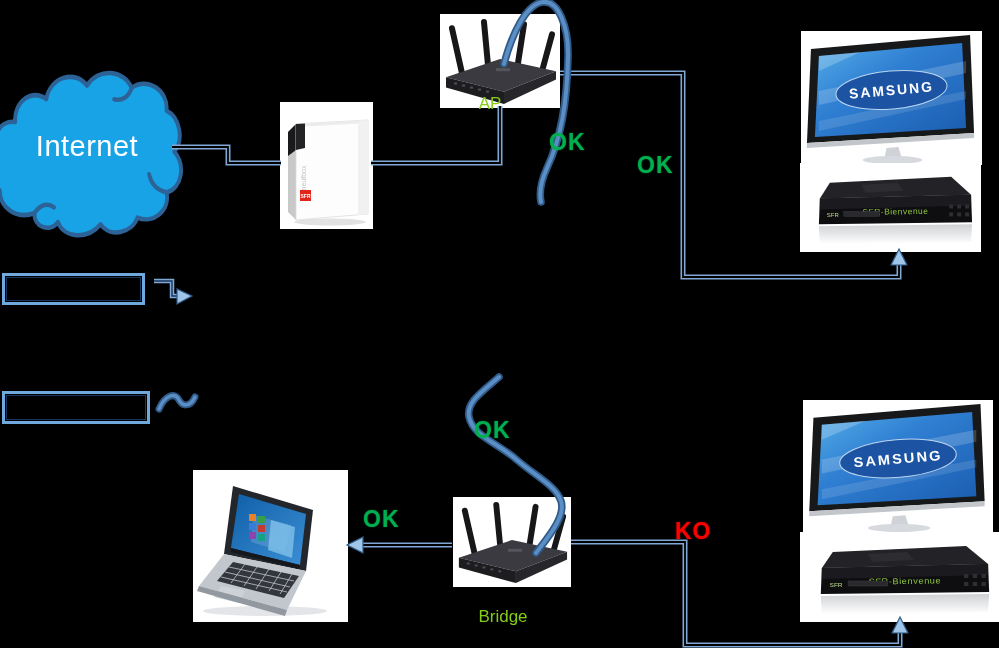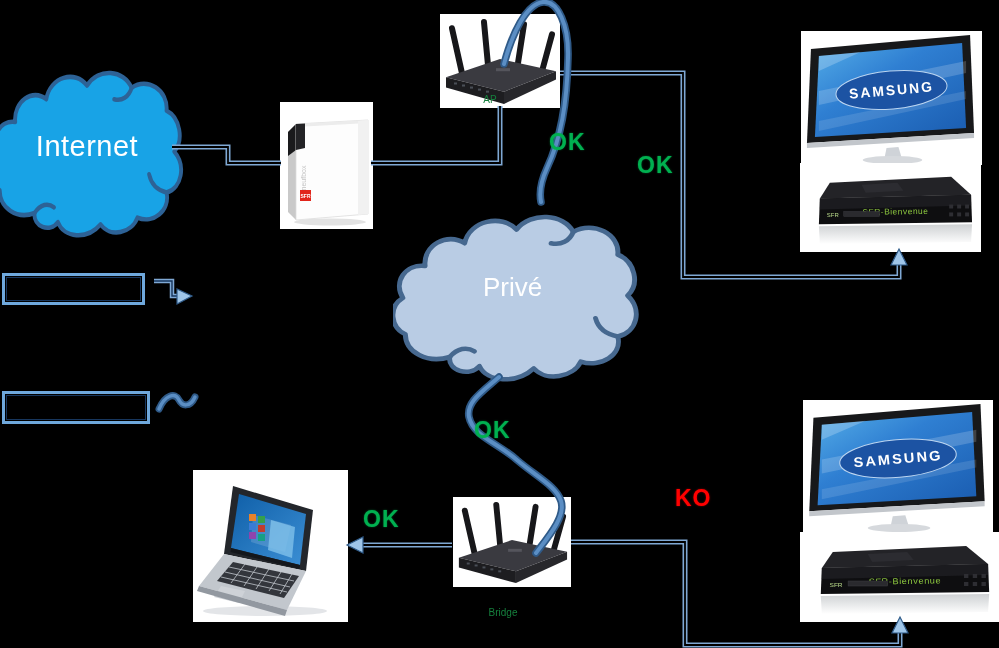--- a/index.html
+++ b/index.html
@@ -4,21 +4,21 @@
 <style>
   html,body{margin:0;padding:0;background:#000;}
   .canvas{position:relative;width:999px;height:648px;background:#000;overflow:hidden;
           font-family:"Liberation Sans",sans-serif;}
   .abs{position:absolute;}
   .photo{position:absolute;background:#ffffff;}
   .photo svg{display:block;width:100%;height:100%;}
   .cloud-label{position:absolute;width:100%;text-align:center;color:#fff;z-index:4;}
   .lbl-internet{top:74px;left:0;font-size:29px;letter-spacing:.5px;}
   .lbl-prive{top:72px;left:-4px;font-size:26px;}
-  .dev-label{position:absolute;color:#15803d;font-size:10px;text-align:center;z-index:6;}
+  .dev-label{position:absolute;color:#84cc16;font-size:17px;text-align:center;z-index:6;}
   .status{position:absolute;font-weight:bold;font-size:23px;z-index:6;letter-spacing:1px;}
   .status.ok{color:#00b050;text-shadow:0 0 2px rgba(0,176,80,.55);}
   .status.ko{color:#ff0000;text-shadow:0 0 2px rgba(255,0,0,.55);}
   .legendbox{position:absolute;border:3px solid #6fa8dc;background:transparent;z-index:3;}
   .legendbox .inner{position:absolute;inset:1px;border:1px solid #17365d;}
   svg.lines{position:absolute;left:0;top:0;z-index:5;pointer-events:none;}
   .cloudwrap svg{display:block;width:100%;height:100%;}
 </style>
 </head>
 <body>
@@ -32,33 +32,20 @@
            C 162 18 184 30 182 48 C 196 54 200 74 190 84 C 202 96 198 116 182 120
            C 186 136 168 148 152 142 C 146 156 124 160 114 148 C 100 162 76 160 70 146
            C 62 156 44 150 46 138 Z" fill="#18a3e6"></path>
       <path fill="none" stroke="#2d6296" stroke-width="4" stroke-linecap="round" d="M 46 138 C 52 130 60 129 66 133"></path>
       <path fill="none" stroke="#2d6296" stroke-width="4" stroke-linecap="round" d="M 182 120 C 172 118 166 112 164 104"></path>
       <path fill="none" stroke="#2d6296" stroke-width="4" stroke-linecap="round" d="M 146 28 C 143 36 136 40 128 38"></path>
     </svg>
     <div class="cloud-label lbl-internet">Internet</div>
   </div>
 
-  <div class="abs cloudwrap" style="left:393px;top:200px;width:247px;height:182px;z-index:2">
-    <svg viewBox="0 0 200 160" preserveAspectRatio="none">
-      <path stroke="#46688f" stroke-width="4" stroke-linejoin="round" d="M 46 138 C 28 144 10 134 10 118 C -2 112 -4 94 8 86 C 0 72 10 56 26 58
-           C 24 40 44 28 58 38 C 62 18 88 12 100 26 C 112 10 138 12 146 28
-           C 162 18 184 30 182 48 C 196 54 200 74 190 84 C 202 96 198 116 182 120
-           C 186 136 168 148 152 142 C 146 156 124 160 114 148 C 100 162 76 160 70 146
-           C 62 156 44 150 46 138 Z" fill="#b9cce4"></path>
-      <path fill="none" stroke="#46688f" stroke-width="4" stroke-linecap="round" d="M 46 138 C 52 130 60 129 66 133"></path>
-      <path fill="none" stroke="#46688f" stroke-width="4" stroke-linecap="round" d="M 182 120 C 172 118 166 112 164 104"></path>
-      <path fill="none" stroke="#46688f" stroke-width="4" stroke-linecap="round" d="M 146 28 C 143 36 136 40 128 38"></path>
-    </svg>
-    <div class="cloud-label lbl-prive">Privé</div>
-  </div>
 
   <div class="photo" style="left:280px;top:102px;width:93px;height:127px;z-index:2">
     <svg viewBox="0 0 93 127">
       <ellipse cx="50" cy="120" rx="36" ry="3.5" fill="#e2e2e2"></ellipse>
       <polygon points="8,30 16,22 16,118 8,110" fill="#c9c9c9"></polygon>
       <polygon points="8,30 16,22 16,48 8,54" fill="#1a1a1c"></polygon>
       <polygon points="16,22 88,18 88,112 16,118" fill="#fdfdfd" stroke="#dcdcdc" stroke-width="0.8"></polygon>
       <polygon points="16,22 88,18 88,21 16,25" fill="#ececec"></polygon>
       <polygon points="78,19 88,18 88,112 78,113" fill="#f1f1f1"></polygon>
       <polygon points="16,22 25,21.5 25,46 16,48" fill="#232326"></polygon>
@@ -286,15 +273,15 @@
     <g>
       <path d="M 159 409 C 165 395 175 392 179 400 C 182 406 190 408 195 397" fill="none" stroke="#2f5a88" stroke-width="7" stroke-linecap="round"></path>
       <path d="M 159 409 C 165 395 175 392 179 400 C 182 406 190 408 195 397" fill="none" stroke="#5b8ec4" stroke-width="3.5" stroke-linecap="round"></path>
     </g>
   </svg>
 
   <div class="status ok" style="left:549px;top:129px;">OK</div>
   <div class="status ok" style="left:637px;top:152px;">OK</div>
   <div class="status ok" style="left:474px;top:417px;">OK</div>
   <div class="status ok" style="left:363px;top:506px;">OK</div>
-  <div class="status ko" style="left:675px;top:485px;">KO</div>
+  <div class="status ko" style="left:675px;top:518px;">KO</div>
 
 </div>
 
 </body></html>

